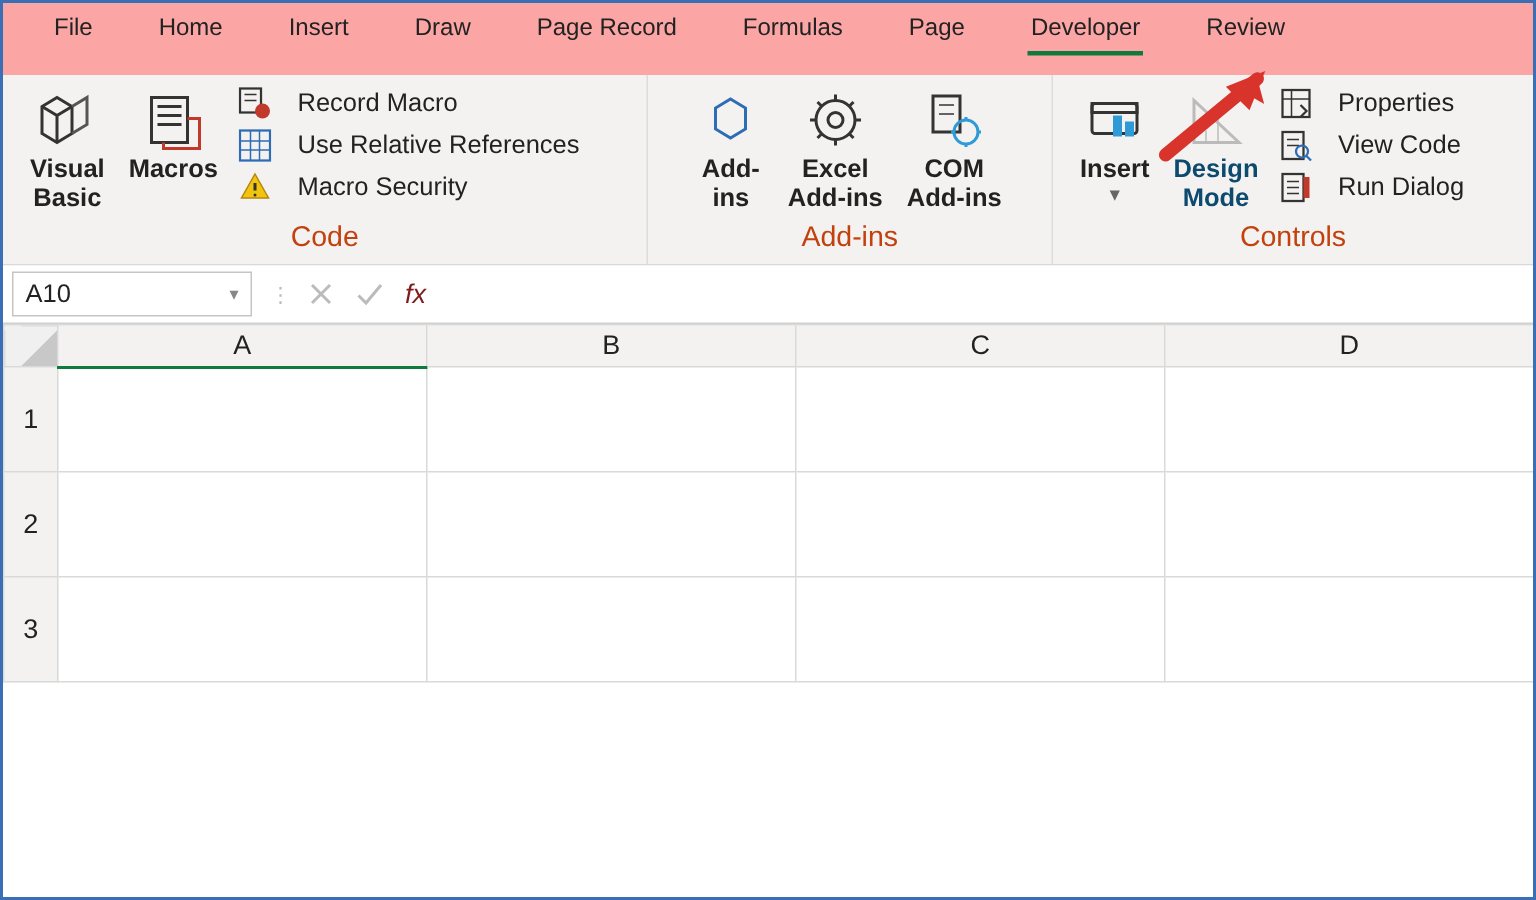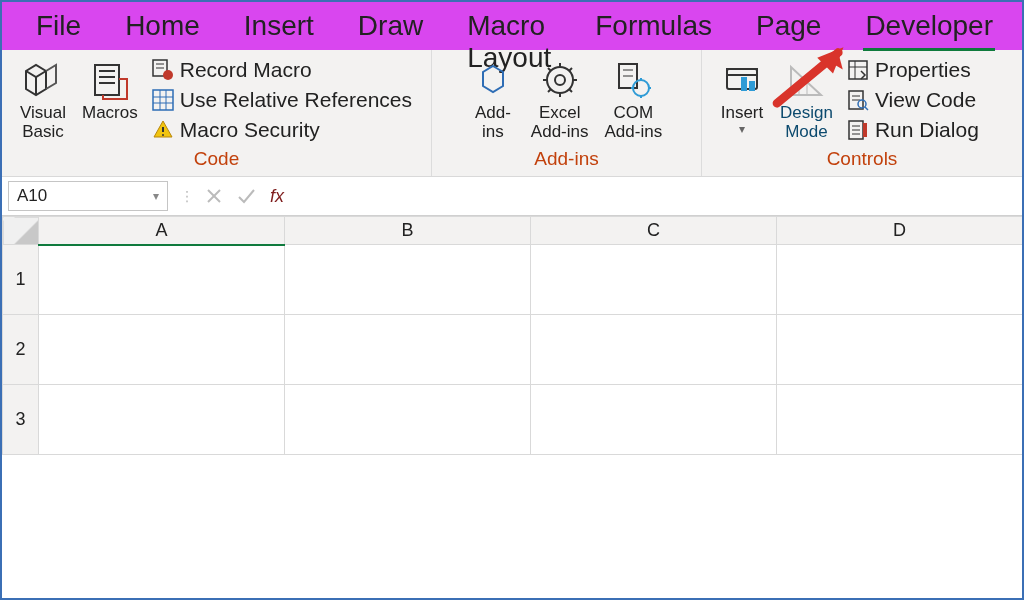--- a/index.html
+++ b/index.html
@@ -1,34 +1,34 @@
 <!DOCTYPE html>
 <html><head>
 <meta charset="utf-8">
 <style>
   * { box-sizing: border-box; }
   html, body { margin:0; padding:0; font-family: "Segoe UI", Arial, sans-serif; color:#222; }
   body { width:1024px; height:600px; background:#fff; border:2px solid #3b6fb5; position:relative; overflow:hidden; }
 
-  .tabs { display:flex; gap:40px; padding:8px 32px 0 32px; font-size:28px; height:48px; align-items:flex-start; background:#d946ef; }
+  .tabs { display:flex; gap:40px; padding:8px 32px 0 32px; font-size:16px; height:48px; align-items:flex-start; background:#fca5a5; }
   .tab { padding:0 2px 6px 2px; cursor:default; }
   .tab.active { border-bottom:3px solid #0f7a3d; font-weight:400; }
 
   .ribbon { background:#f3f2f1; display:flex; border-bottom:1px solid #d9d9d9; }
   .group { display:flex; flex-direction:column; padding:4px 10px 4px 10px; border-right:1px solid #dcdcdc; }
   .group:last-child { border-right:none; }
   .group-content { display:flex; align-items:flex-start; flex:1; }
   .group-label { text-align:center; font-size:19px; padding:4px 0 2px 0; color:#c2410c; }
 
-  .bigbtn { display:flex; flex-direction:column; align-items:center; justify-content:flex-start; padding:4px 8px 0 8px; font-size:17px; cursor:default; }
+  .bigbtn { display:flex; flex-direction:column; align-items:center; justify-content:flex-start; padding:4px 8px 0 8px; font-size:17px; cursor:default;font-weight:bold; }
   .bigbtn .icon { width:44px; height:44px; display:flex; align-items:center; justify-content:center; }
   .bigbtn .lbl { text-align:center; line-height:1.1; margin-top:2px; min-height:40px; display:flex; flex-direction:column; justify-content:flex-start; }
 
   .smallbtns { display:flex; flex-direction:column; gap:6px; padding:4px 4px 0 6px; }
-  .smallbtn { display:flex; align-items:center; gap:6px; font-size:21px; cursor:default; white-space:nowrap; }
+  .smallbtn { display:flex; align-items:center; gap:17px; font-size:17px; cursor:default; white-space:nowrap; }
   .smallbtn .icon { width:22px; height:22px; display:flex; align-items:center; justify-content:center; }
 
   .disabled { color:#0c4a6e; }
   .disabled svg * { stroke:#bbb !important; }
 
   
   .formulabar { display:flex; align-items:center; border-bottom:1px solid #d0d0d0; background:#fff; padding:4px 6px; gap:4px; }
   .namebox { width:160px; border:1px solid #c5c5c5; padding:4px 8px; display:flex; align-items:center; justify-content:space-between; font-size:17px; }
   .sep { width:8px; height:28px; display:flex; align-items:center; color:#bbb; font-size:14px; margin:0 8px; }
   .fbtn { width:28px; height:28px; display:flex; align-items:center; justify-content:center; color:#bbb; font-size:20px; }
@@ -49,21 +49,21 @@
   .arrow { position:absolute; left:750px; top:40px; width:120px; height:70px; pointer-events:none; z-index:10; }
 </style>
 </head>
 <body>
 
 <div class="tabs">
   <div class="tab">File</div>
   <div class="tab">Home</div>
   <div class="tab">Insert</div>
   <div class="tab">Draw</div>
-  <div class="tab">Macro Layout</div>
+  <div class="tab">Page Record</div>
   <div class="tab">Formulas</div>
   <div class="tab">Page</div>
   <div class="tab active">Developer</div>
   <div class="tab">Review</div>
 </div>
 
 <div class="ribbon">
 
   <div class="group" style="width:430px;">
     <div class="group-content">

